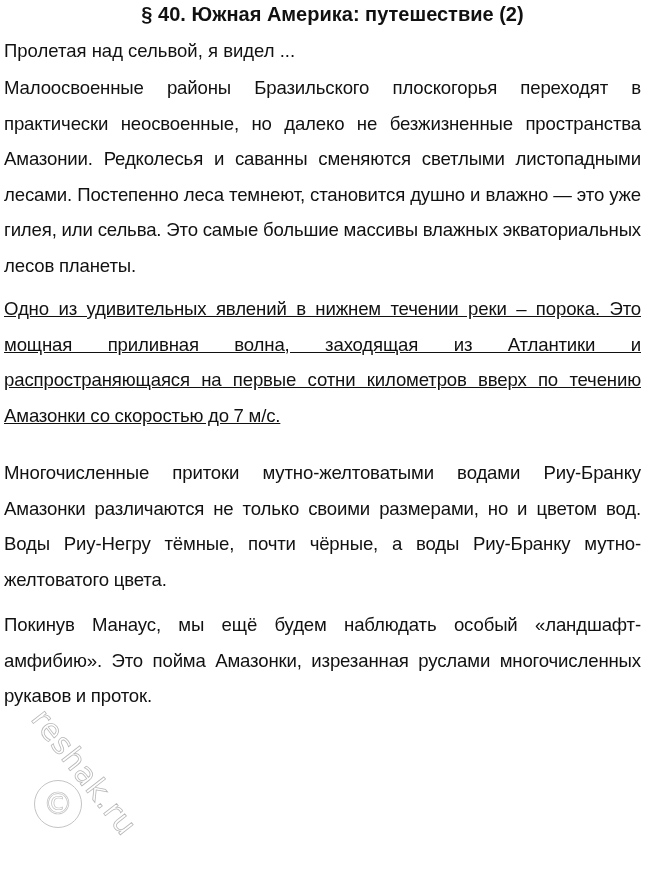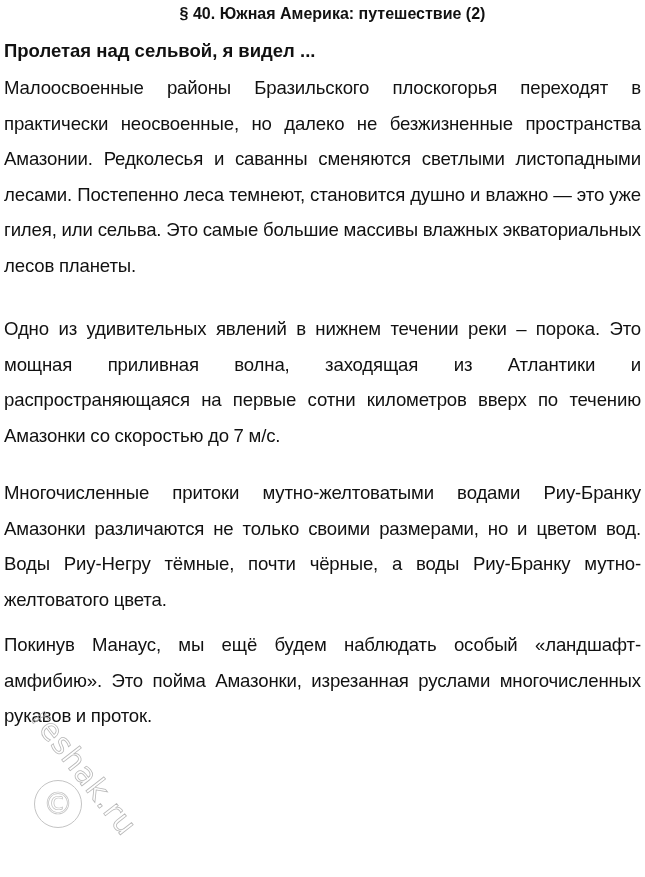--- a/index.html
+++ b/index.html
@@ -16,46 +16,46 @@
     color: #111111;
   }
   .page {
     position: absolute;
     left: 4px;
     top: 0;
     width: 637px;
   }
   .title {
     font-weight: bold;
-    font-size: 16px;
+    font-size: 20px;
     text-align: center;
     margin: 0;
     height: 30px;
     line-height: 28px;
     padding-left: 20px;
   }
   .heading {
-    font-weight: bold;
+    font-weight: normal;
     font-size: 18.5px;
     margin: 0;
     line-height: 26px;
   }
   .h1 { margin-top: 8px; }
   .para {
     font-size: 18.6px;
     line-height: 35.5px;
     text-align: justify;
     margin: 0;
     letter-spacing: -0.15px;
     word-spacing: -0.3px;
   }
   .p1 { margin-top: 6px; }
   .h2 { margin-top: 10px; }
   .p2 { margin-top: 6px; }
-  .p3 { margin-top: 28px; }
+  .p3 { margin-top: 8px; text-decoration: underline; }
   .p4 { margin-top: 22px; }
   .p5 { margin-top: 10px; }
   .watermark {
     position: absolute;
     left: 22px;
     top: 700px;
     width: 150px;
     height: 140px;
     pointer-events: none;
   }

